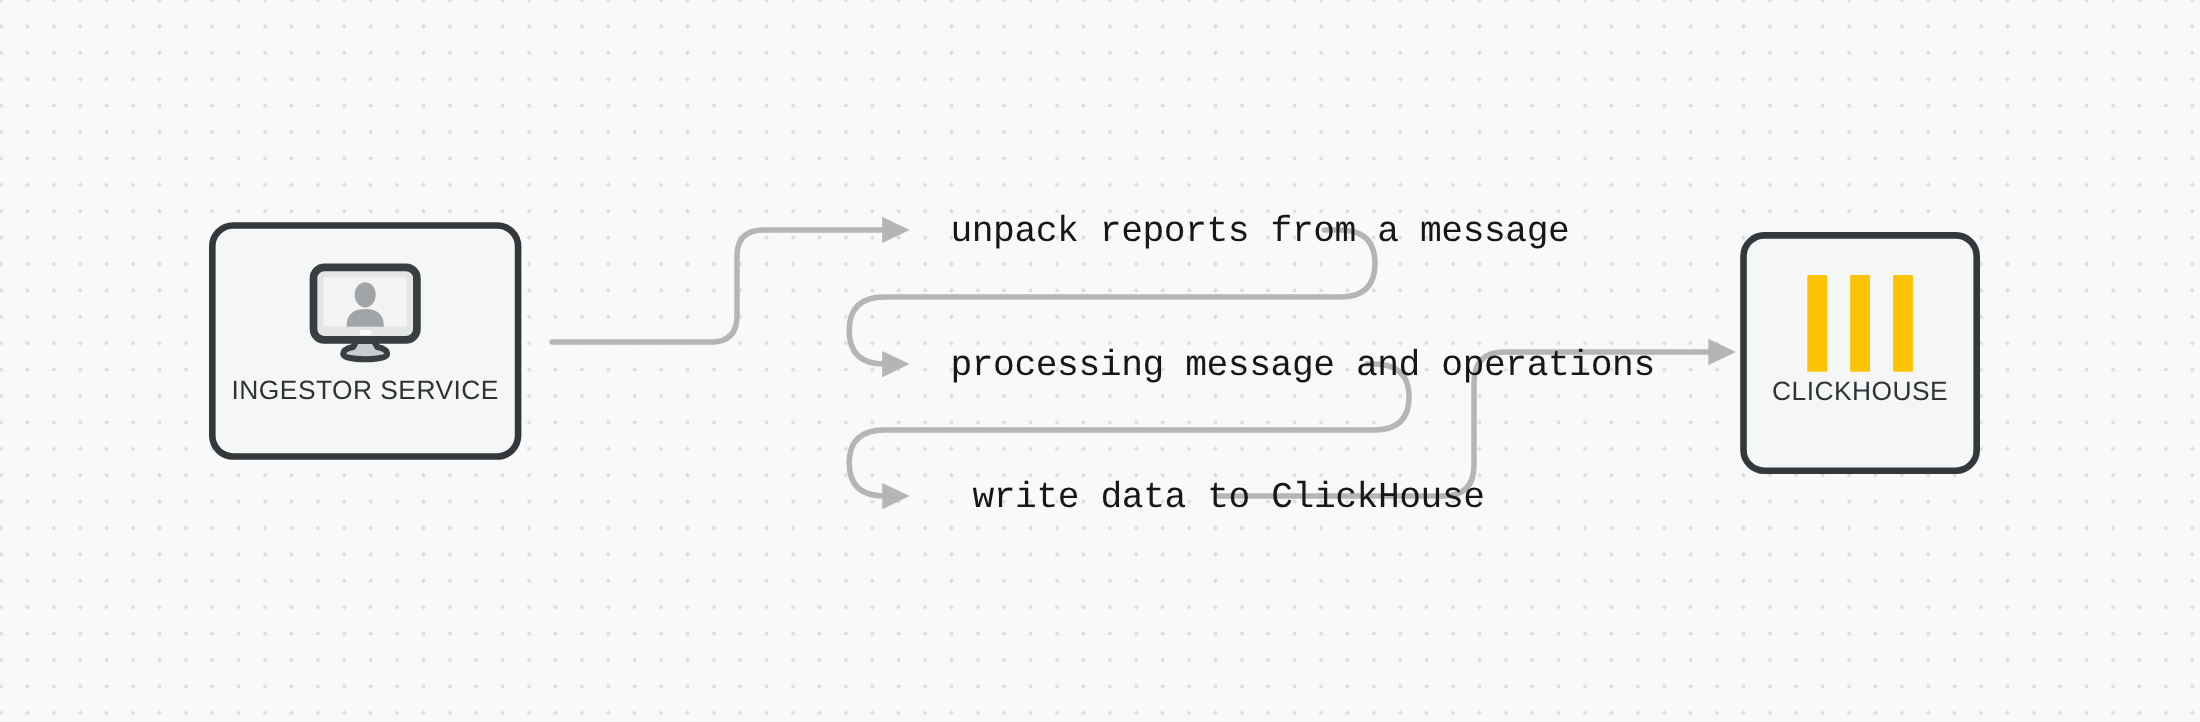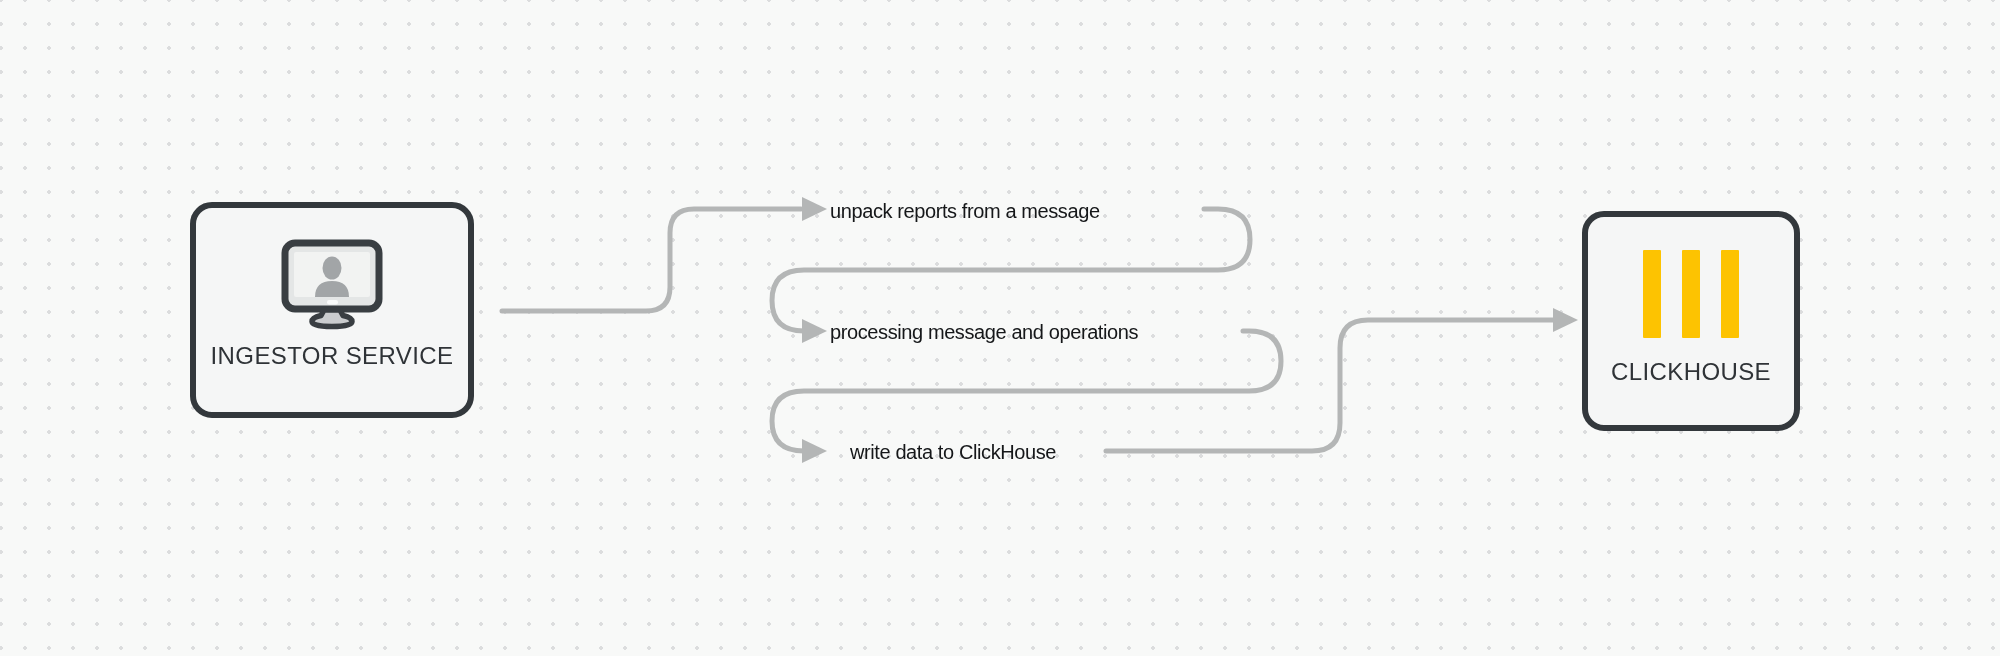--- a/index.html
+++ b/index.html
@@ -36,41 +36,42 @@
   .node-ingestor { left: 190px; top: 202px; width: 284px; height: 216px; }
   .node-clickhouse { left: 1582px; top: 211px; width: 218px; height: 220px; }
 
   .node-label {
     font-size: 24px;
     color: #2f3337;
     letter-spacing: 0.4px;
     white-space: nowrap;
   }
   .node-ingestor .node-label { margin-top: 12px; }
-  .node-clickhouse .node-label { margin-top: 20px; }
+  .node-clickhouse .node-label { margin-top: 5px; }
 
   .monitor-icon { width: 104px; height: 92px; margin-top: 30px; }
 
   .ch-bars {
     margin-top: 33px;
     height: 88px;
     display: flex;
     gap: 21px;
     align-items: stretch;
   }
   .ch-bar { width: 18px; background: #fdc301; border-radius: 1px; }
 
   .flow-label {
     position: absolute;
-    left: 830px;
+    left: 864px;
     transform: translateY(-50%);
-    font-size: 20px;
+    font-size: 33px;
     letter-spacing: -0.4px;
     color: #151719;
     white-space: nowrap;
+    font-family: Liberation Mono, monospace;
   }
   .flow-label-1 { top: 211px; }
   .flow-label-2 { top: 332px; }
   .flow-label-3 { top: 452px; margin-left: 20px; }
 </style>
 </head>
 <body>
 
 <div class="canvas">
 

